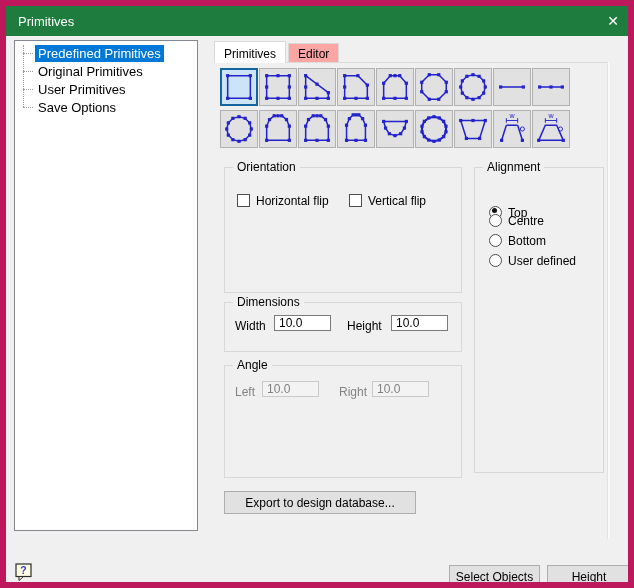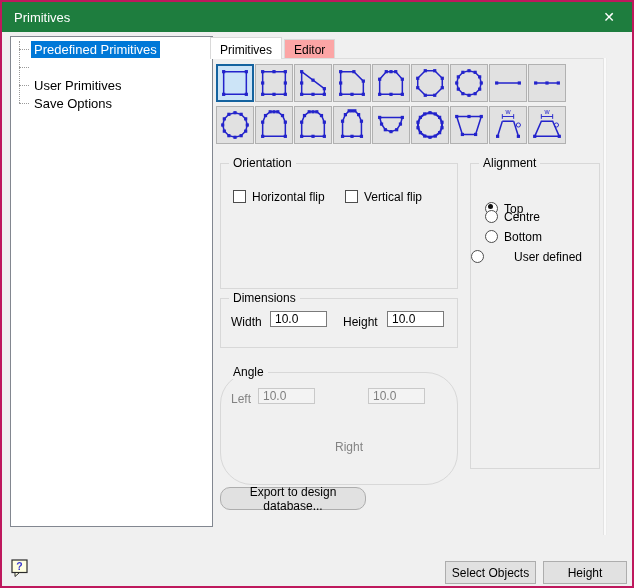--- a/index.html
+++ b/index.html
@@ -3,40 +3,40 @@
 <meta charset="utf-8">
 <style>
   * { box-sizing: border-box; margin: 0; padding: 0; }
   html,body { background:#ffffff; }
   body { font-family: "Liberation Sans", sans-serif; font-size: 12px; color:#000; }
 
   .window {
     position: relative;
     width: 634px; height: 588px;
     background: #f0f0f0;
-    border: 2px solid #be185d;
+    border: 6px solid #be185d;
     overflow: hidden;
   }
 
   
   .titlebar {
     position: absolute; left:0; top:0; width:630px; height:30px;
     background:#1e7d3e; color:#fff;
     display:flex; align-items:center;
   }
   .titlebar .title { padding-left:12px; font-size:13px; }
   .close-btn {
     position:absolute; right:0; top:0; width:46px; height:30px;
     display:flex; align-items:center; justify-content:center;
     color:#fff; font-size:14px; cursor:default;
   }
 
   
   .treebox {
-    position:absolute; left:8px; top:34px; width:203px; height:491px;
+    position:absolute; left:8px; top:34px; width:184px; height:491px;
     background:#fff; border:1px solid #828790; padding-top:3px;
   }
   .vline { position:absolute; left:8px; top:4px; height:62px; border-left:1px dotted #9a9a9a; }
   .tree-item { display:flex; align-items:center; height:18px; font-size:13px; white-space:nowrap; }
   .stub { width:10px; border-top:1px dotted #9a9a9a; margin-left:8px; margin-right:2px; }
   .tlabel { padding:1px 3px; }
   .tree-item.selected .tlabel { background:#0078d7; color:#fff; }
 
   
   .tabs { position:absolute; left:208px; top:34px; height:22px; display:flex; align-items:flex-end; z-index:3; }
@@ -113,20 +113,21 @@
   </div>
 
   <div class="treebox">
     <div class="vline"></div>
     <div class="tree-item selected">
       <span class="stub"></span>
       <span class="tlabel">Predefined Primitives</span>
     </div>
     <div class="tree-item">
       <span class="stub"></span>
+      <span class="tlabel">Original Primitives</span>
     </div>
     <div class="tree-item">
       <span class="stub"></span>
       <span class="tlabel">User Primitives</span>
     </div>
     <div class="tree-item">
       <span class="stub"></span>
       <span class="tlabel">Save Options</span>
     </div>
   </div>
@@ -392,43 +393,43 @@
       <span>Top</span>
     </label>
     <label class="radio" style="left:14px;top:45px;">
       <span class="rb"></span>
       <span>Centre</span>
     </label>
     <label class="radio" style="left:14px;top:65px;">
       <span class="rb"></span>
       <span>Bottom</span>
     </label>
-    <label class="radio" style="left:0;top:85px;gap:24px;">
+    <label class="radio" style="left:14px;top:85px;">
       <span class="rb"></span>
       <span>User defined</span>
     </label>
   </div>
 
   <div class="group" style="left:218px;top:296px;width:238px;height:50px;">
     <span class="legend">Dimensions</span>
     <span class="flabel" style="left:10px;top:16px;">Width</span>
     <input class="fld" style="left: 49px; top: 12px; width: 57px;" value="10.0">
     <span class="flabel" style="left:122px;top:16px;">Height</span>
     <input class="fld" style="left: 166px; top: 12px; width: 57px;" value="10.0">
   </div>
 
-  <div class="group" style="left:218px;top:370px;width:238px;height:113px;border-radius:32px;">
+  <div class="group" style="left:218px;top:359px;width:238px;height:113px;">
     <span class="legend">Angle</span>
     <span class="flabel dis" style="left:10px;top:19px;">Left</span>
     <input class="fld" disabled="" style="left: 37px; top: 15px; width: 57px;" value="10.0">
-    <span class="flabel dis" style="left:114px;top:19px;margin-top:48px;">Right</span>
+    <span class="flabel dis" style="left:114px;top:19px;">Right</span>
     <input class="fld" disabled="" style="left: 147px; top: 15px; width: 57px;" value="10.0">
   </div>
 
-  <button class="btn" style="left:218px;top:485px;width:146px;height:23px;border-radius:10px;">Export to design database...</button>
+  <button class="btn" style="left:218px;top:485px;width:192px;height:23px;">Export to design database...</button>
 
   <div class="help-icon">
     <svg width="22" height="22" viewBox="0 0 22 22">
       <rect x="2" y="2" width="15" height="12.5" fill="#ffffe1" stroke="#2b2b2b" stroke-width="1.2"></rect>
       <polygon points="5,14.5 9.5,14.5 5,18.5" fill="#ffffe1" stroke="#2b2b2b" stroke-width="1"></polygon>
       <text x="6.3" y="12.2" font-size="10.5" font-weight="bold" fill="#3a3ad0" font-family="Liberation Sans, sans-serif">?</text>
     </svg>
   </div>
   <button class="btn" style="left:443px;top:559px;width:91px;height:23px;">Select Objects</button>
   <button class="btn" style="left:541px;top:559px;width:84px;height:23px;">Height</button>

